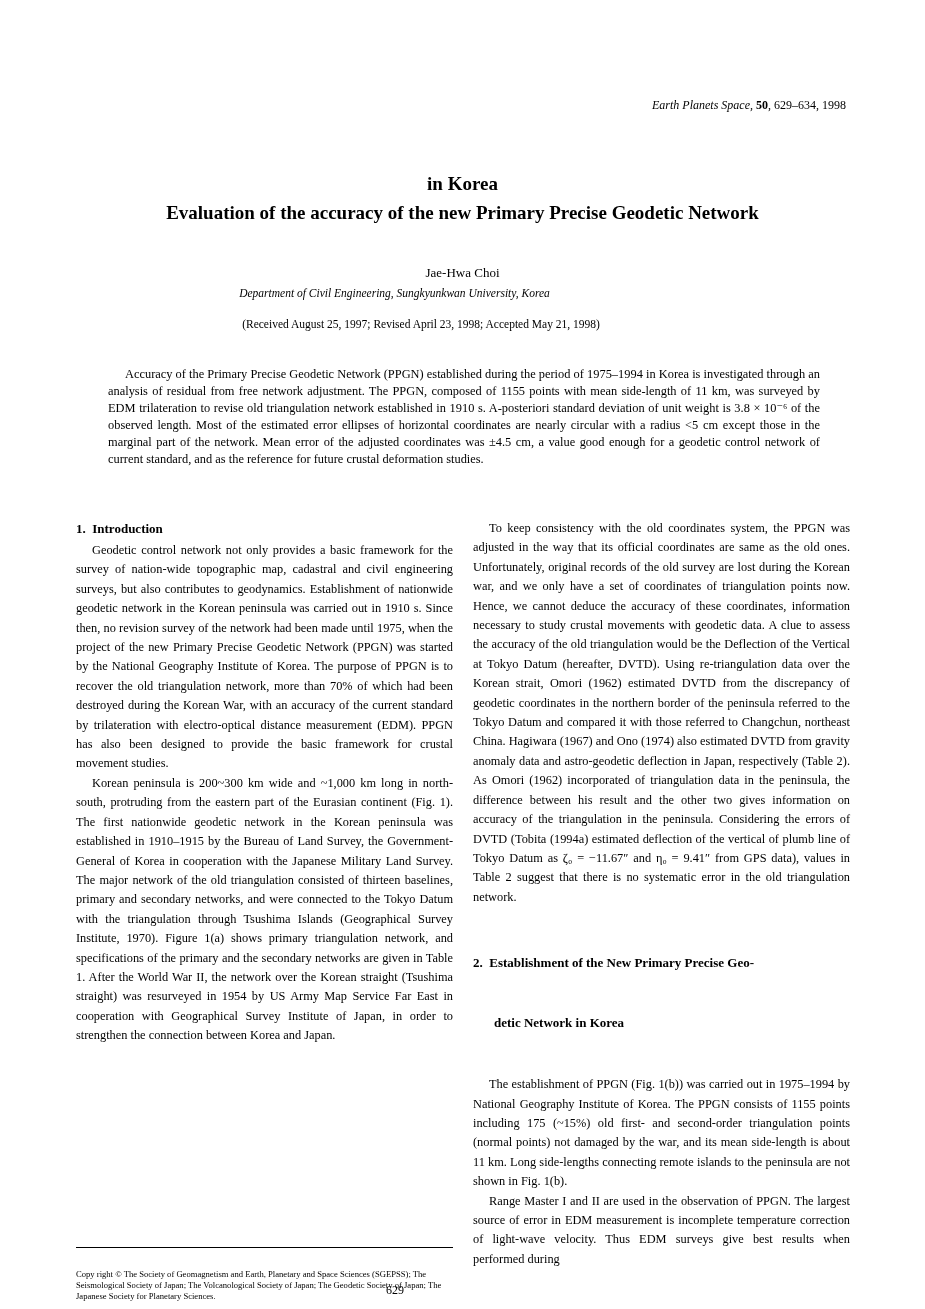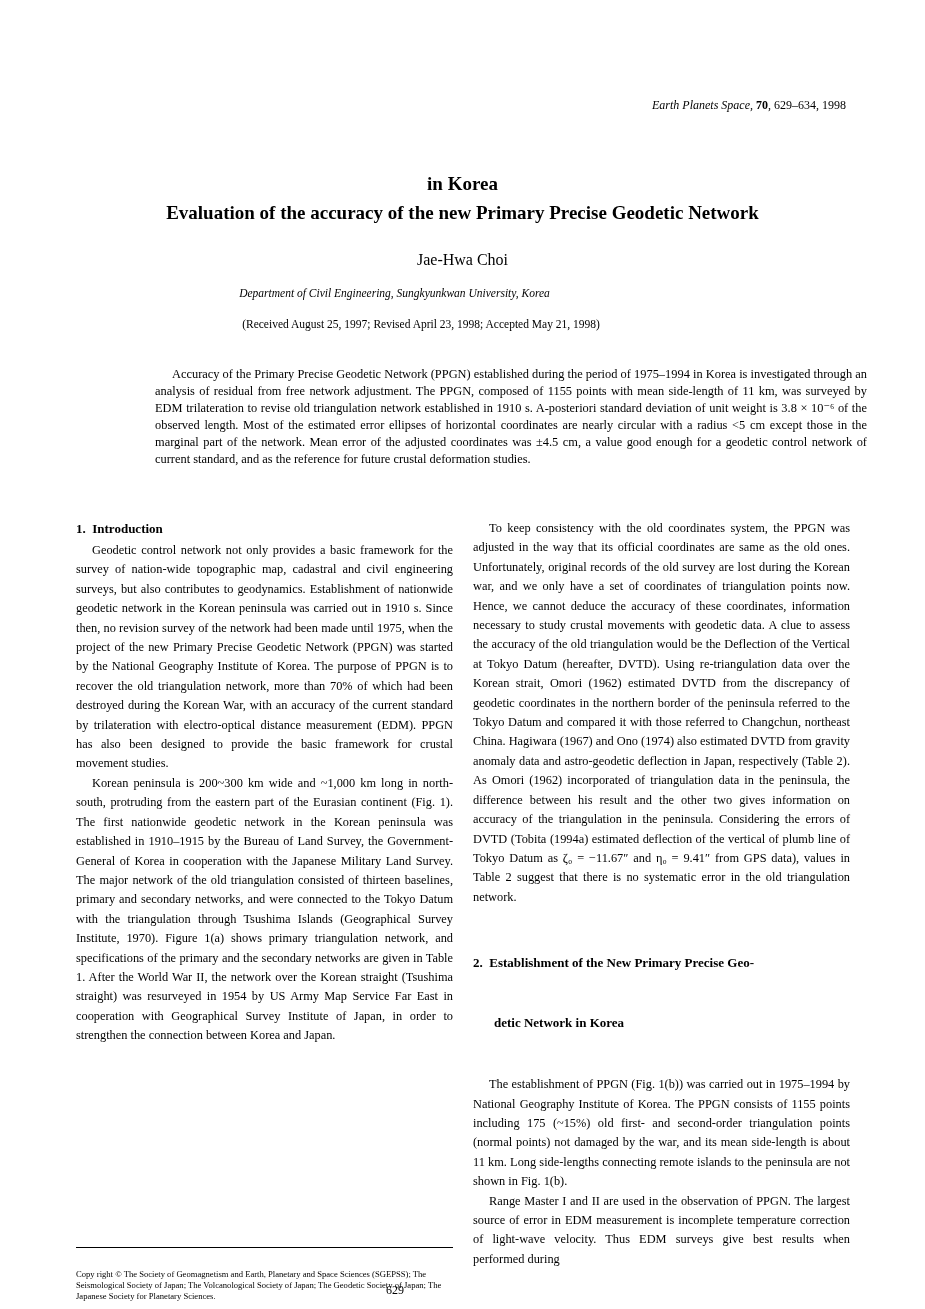--- a/index.html
+++ b/index.html
@@ -28,25 +28,25 @@
     width: 925px;
     text-align: center;
     font-size: 19px;
     font-weight: bold;
     line-height: 29px;
     margin: 0;
   }
   .title .title-line { display: block; }
   .author {
     position: absolute;
-    top: 251px;
+    top: 265px;
     left: 0;
     width: 925px;
     text-align: center;
-    font-size: 16px;
+    font-size: 13px;
   }
   .affiliation {
     position: absolute;
     top: 287px;
     left: 0;
     width: 789px;
     text-align: center;
     font-size: 11.5px;
     font-style: italic;
   }
@@ -60,21 +60,20 @@
   }
   .abstract {
     position: absolute;
     top: 366px;
     left: 108px;
     width: 712px;
     font-size: 12.4px;
     line-height: 16.9px;
     text-align: justify;
     text-indent: 17px;
-    margin-left: 47px;
   }
   .columns {
     position: absolute;
     top: 519px;
     left: 76px;
     width: 774px;
     display: flex;
     gap: 20px;
   }
   .col { width: 377px; }
@@ -115,21 +114,21 @@
     width: 790px;
     text-align: center;
     font-size: 12px;
   }
 </style>
 </head>
 <body>
 
 <div class="page">
 
-  <div class="journal-line"><span class="it">Earth Planets Space, </span><span class="bd">70</span><span>, 629–634, 1998</span></div>
+  <div class="journal-line"><span class="it">Earth Planets Space, </span><span class="bd">50</span><span>, 629–634, 1998</span></div>
 
   <h1 class="title">
     <span class="title-line">in Korea</span>
     <span class="title-line">Evaluation of the accuracy of the new Primary Precise Geodetic Network</span>
   </h1>
 
   <div class="author">Jae-Hwa Choi</div>
 
   <div class="affiliation">Department of Civil Engineering, Sungkyunkwan University, Korea</div>
 

